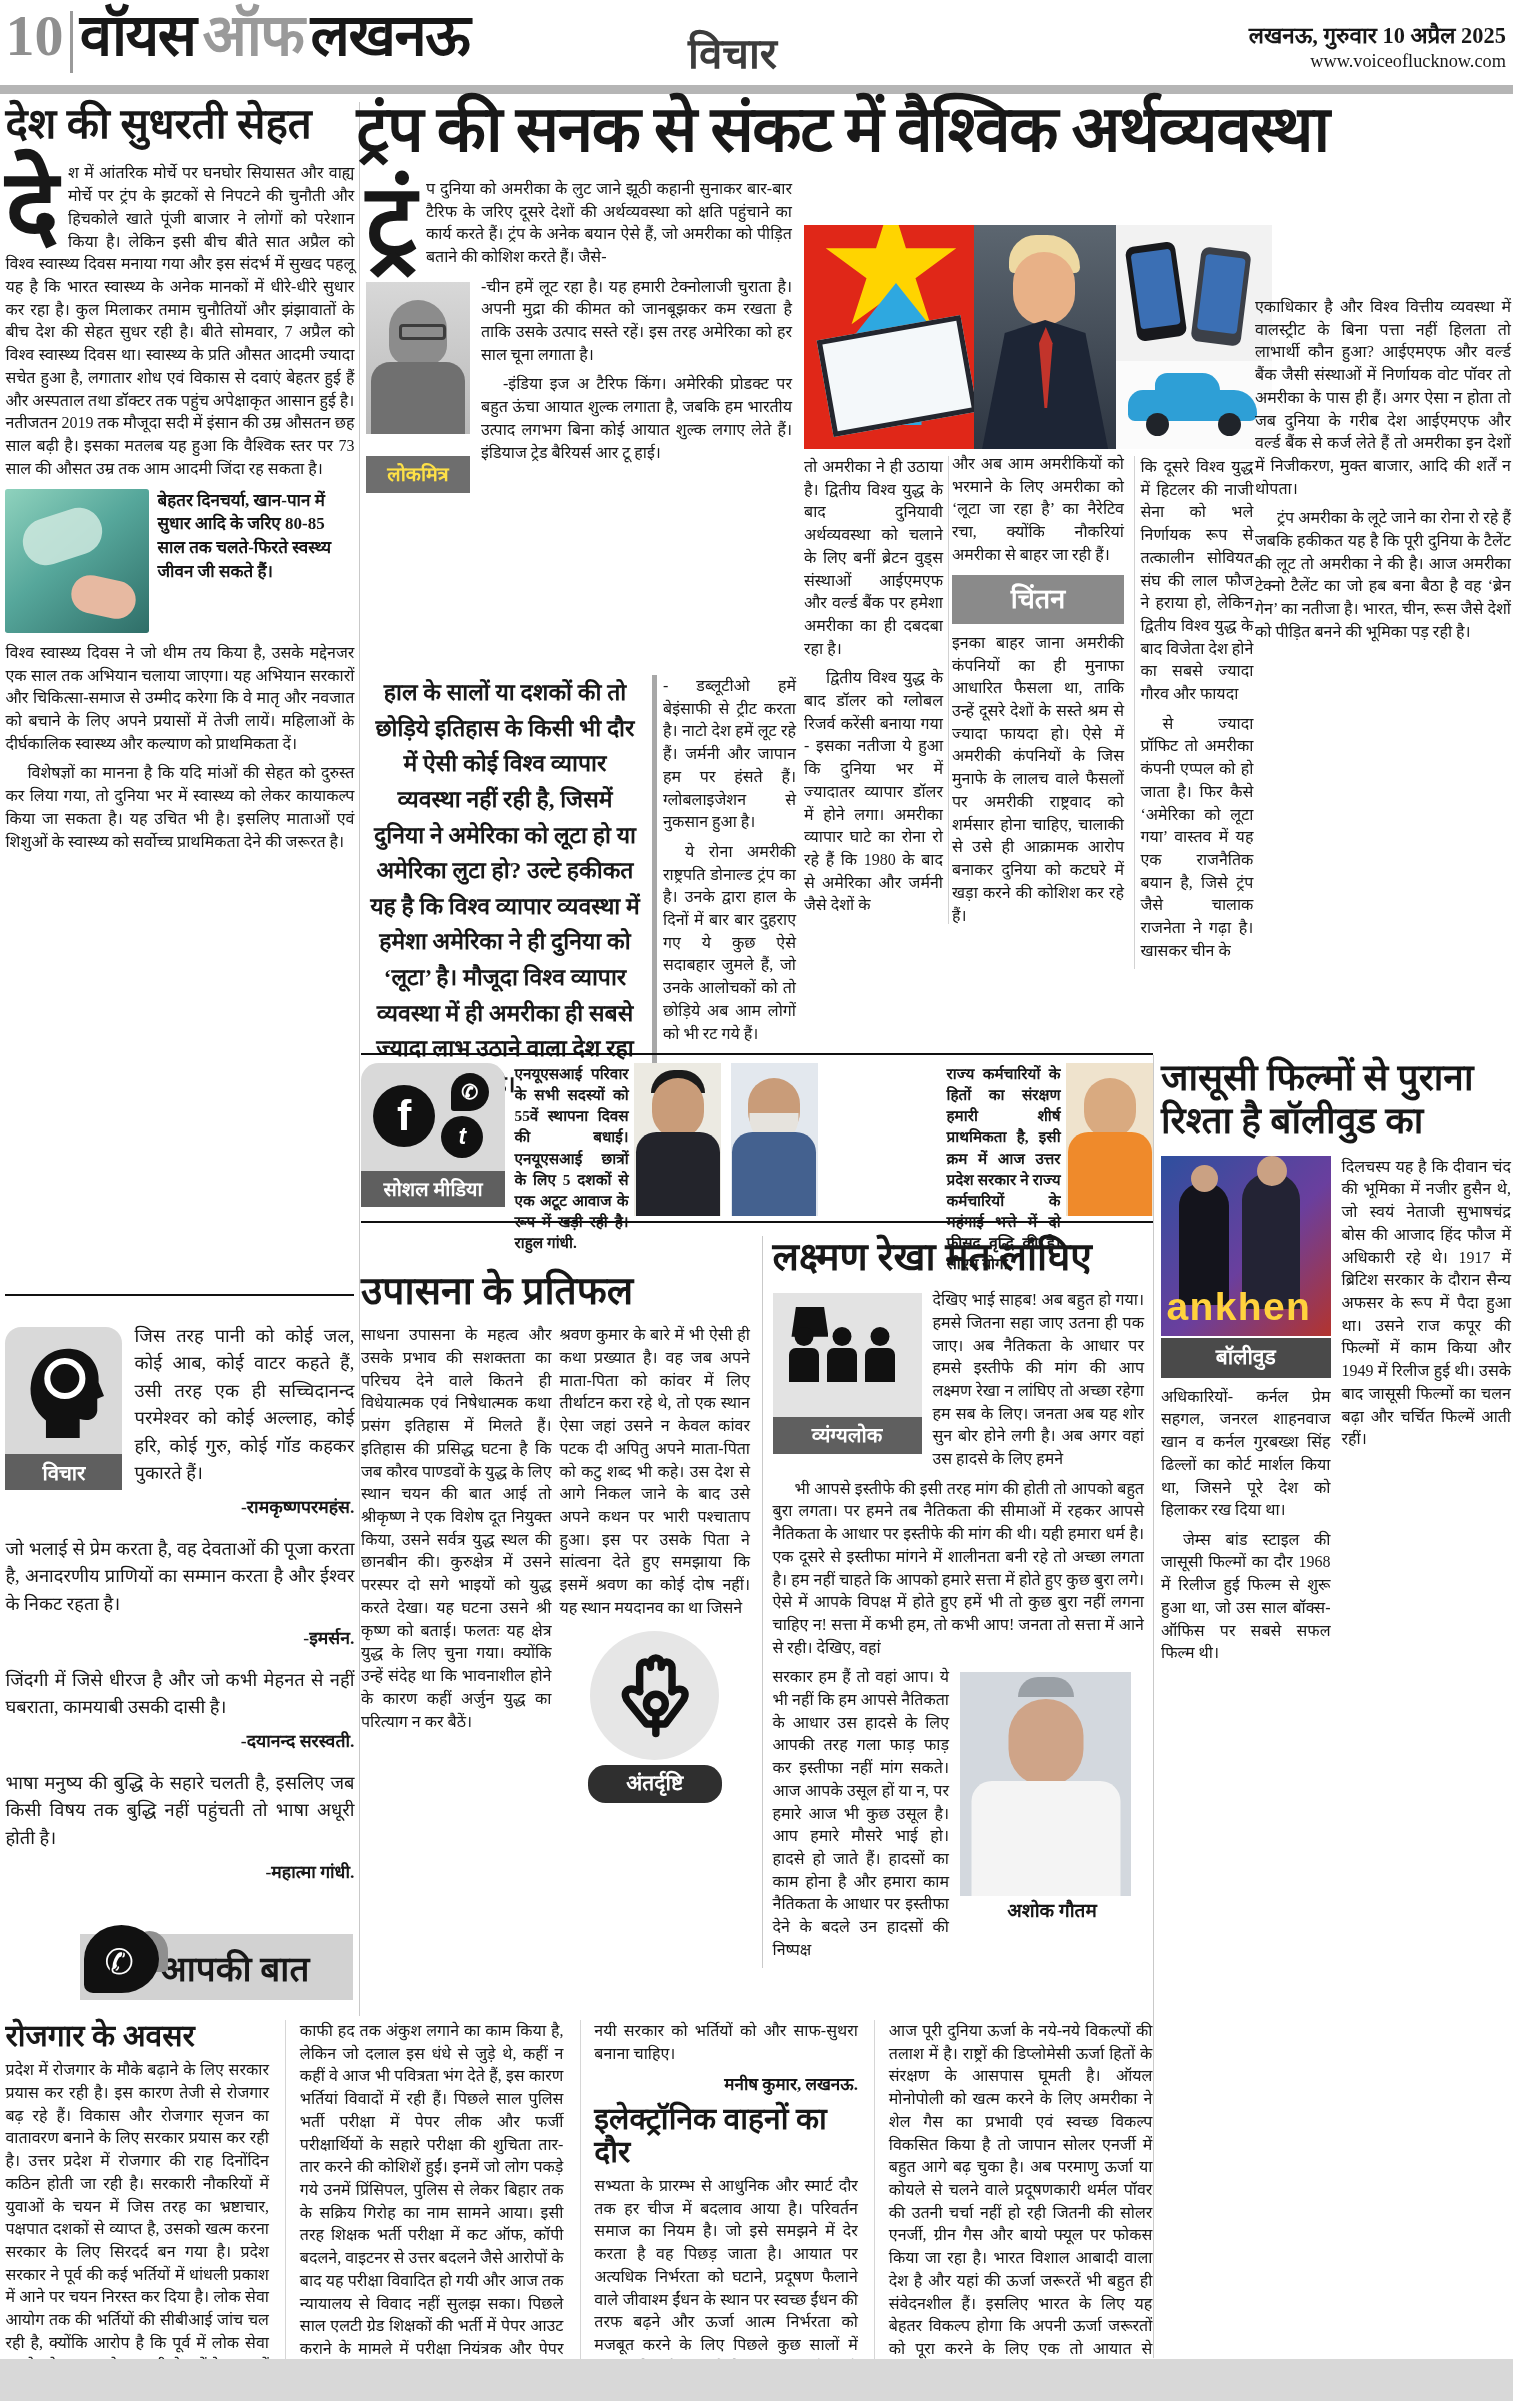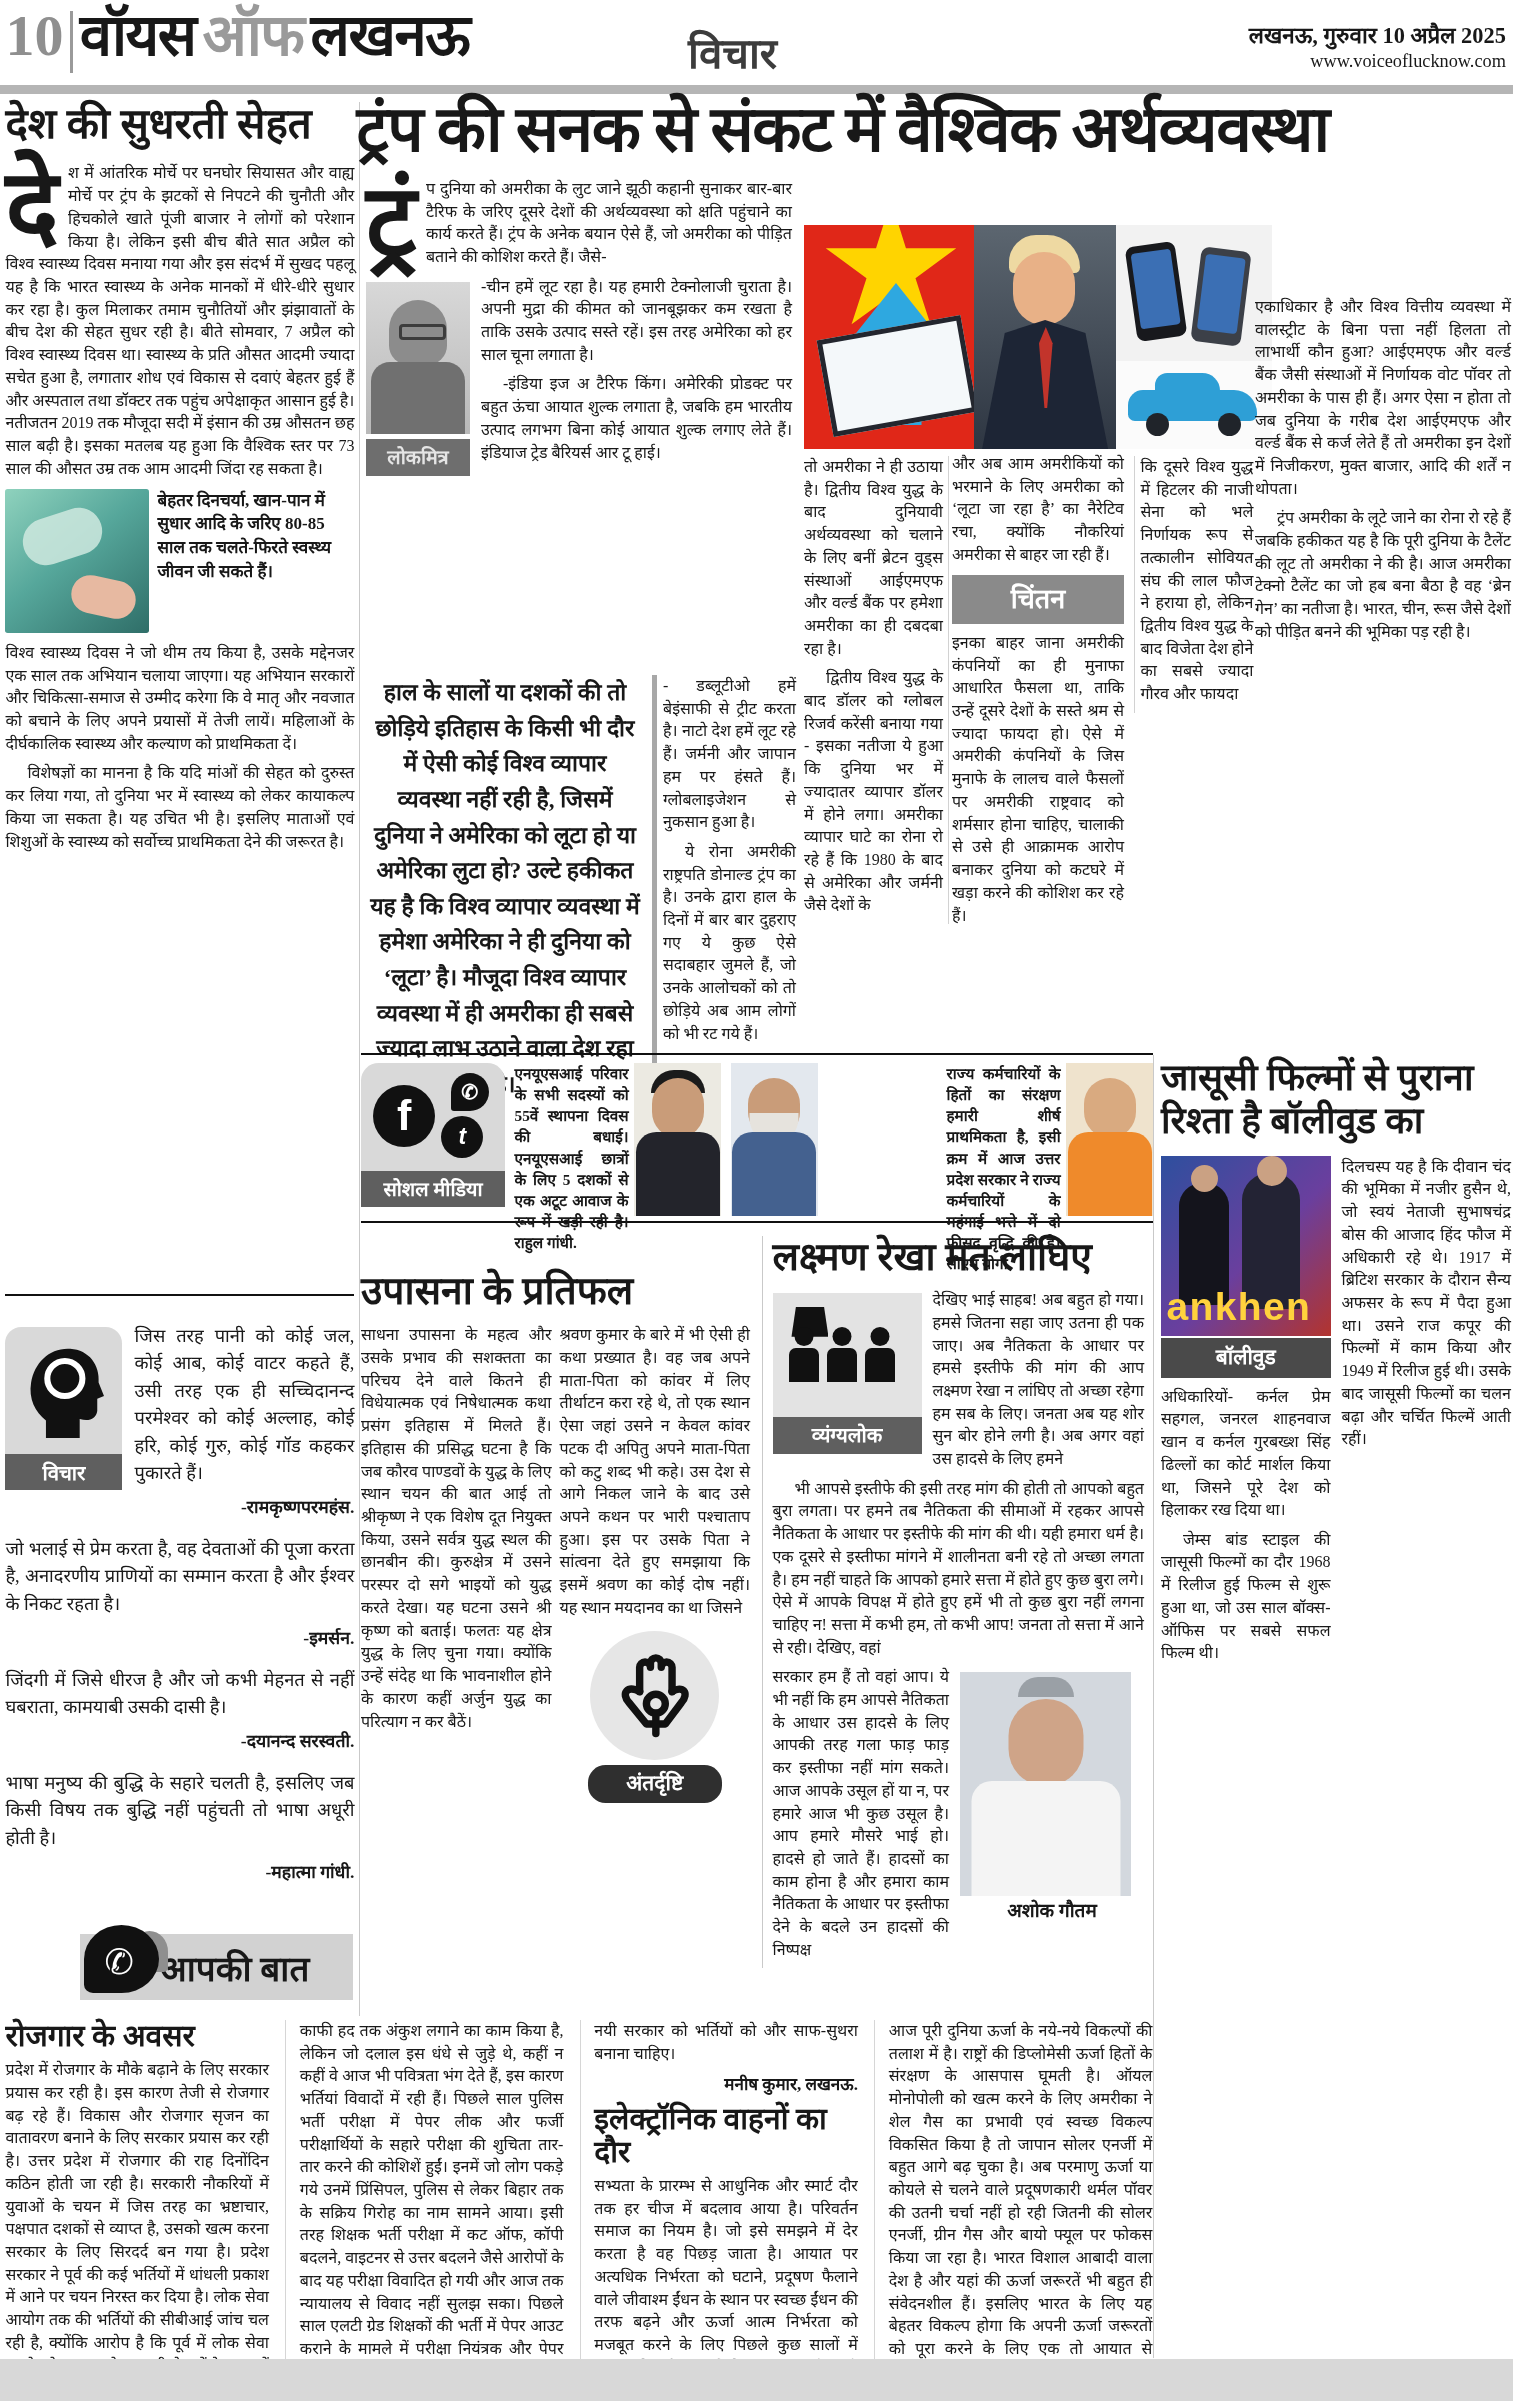--- a/index.html
+++ b/index.html
@@ -45,21 +45,21 @@
   .colB{left:663px;top:675px;width:133px;}
   .colC{left:804px;top:456px;width:139px;border-right:1.4px solid #d2d2d2;padding-right:5.4px;}
   .colD{left:952px;top:453px;width:172px;}
   .colE{left:1134px;top:456px;width:113px;border-left:1.4px solid #d2d2d2;padding-left:5.4px;}
   .colF{left:1255px;top:296px;width:256px;}
   .author-fig{float:left;width:104px;margin:6.8px 11px 4.1px 0;}
   .author-img{width:104px;height:152px;background:linear-gradient(180deg,#d8d8d8,#b9b9b9);position:relative;overflow:hidden;}
   .author-img .head{position:absolute;left:23px;top:17.6px;width:58px;height:65px;background:#8c8c8c;border-radius:30px 30px 20.3px 20.3px;}
   .author-img .body{position:absolute;left:5.4px;top:80px;width:94px;height:75px;background:#707070;border-radius:19px 19px 0 0;}
   .author-img .glasses{position:absolute;left:33px;top:42px;width:41px;height:9.5px;border:3.4px solid #3c3c3c;border-radius:4.1px;}
-  .fig-label{margin-top:5px;background:#6e6e6e;color:#e5e5e5;text-align:center;font-size:19.7px;font-weight:700;padding:4.1px 0;}
+  .fig-label{margin-top:22px;background:#6e6e6e;color:#fde047;text-align:center;font-size:19.7px;font-weight:700;padding:4.1px 0;}
   .pullquote{left:370px;top:675px;width:270px;border-right:5.4px solid #a8a8a8;padding-right:12.2px;
     font-size:23px;font-weight:700;line-height:1.55;text-align:center;}
   .chintan{background:#8a8a8a;color:#fff;font-size:27px;font-weight:800;text-align:center;
     padding:5.4px 0;margin:8.1px 0;}
 
   
   .graphic{left:804px;top:225px;width:468px;height:224px;display:flex;}
   .g-red{width:170px;height:100%;background:#e02718;position:relative;overflow:hidden;}
   .g-star{position:absolute;left:19px;top:-24.4px;width:136px;height:136px;background:#ffd400;
     clip-path:polygon(50% 0%,61% 35%,98% 35%,68% 57%,79% 91%,50% 70%,21% 91%,32% 57%,2% 35%,39% 35%);}
@@ -265,20 +265,21 @@
   </section>
 
   <section class="abs colD body-txt">
     <p>और अब आम अमरीकियों को भरमाने के लिए अमरीका को ‘लूटा जा रहा है’ का नैरेटिव रचा, क्योंकि नौकरियां अमरीका से बाहर जा रही हैं।</p>
     <div class="chintan">चिंतन</div>
     <p>इनका बाहर जाना अमरीकी कंपनियों का ही मुनाफा आधारित फैसला था, ताकि उन्हें दूसरे देशों के सस्ते श्रम से ज्यादा फायदा हो। ऐसे में अमरीकी कंपनियों के जिस मुनाफे के लालच वाले फैसलों पर अमरीकी राष्ट्रवाद को शर्मसार होना चाहिए, चालाकी से उसे ही आक्रामक आरोप बनाकर दुनिया को कटघरे में खड़ा करने की कोशिश कर रहे हैं।</p>
   </section>
 
   <section class="abs colE body-txt">
     <p>कि दूसरे विश्व युद्ध में हिटलर की नाजी सेना को भले निर्णायक रूप से तत्कालीन सोवियत संघ की लाल फौज ने हराया हो, लेकिन द्वितीय विश्व युद्ध के बाद विजेता देश होने का सबसे ज्यादा गौरव और फायदा</p>
+    <p>से ज्यादा प्रॉफिट तो अमरीका कंपनी एप्पल को हो जाता है। फिर कैसे ‘अमेरिका को लूटा गया’ वास्तव में यह एक राजनैतिक बयान है, जिसे ट्रंप जैसे चालाक राजनेता ने गढ़ा है। खासकर चीन के</p>
   </section>
 
   <section class="abs colF body-txt">
     <p>एकाधिकार है और विश्व वित्तीय व्यवस्था में वालस्ट्रीट के बिना पत्ता नहीं हिलता तो लाभार्थी कौन हुआ? आईएमएफ और वर्ल्ड बैंक जैसी संस्थाओं में निर्णायक वोट पॉवर तो अमरीका के पास ही हैं। अगर ऐसा न होता तो जब दुनिया के गरीब देश आईएमएफ और वर्ल्ड बैंक से कर्ज लेते हैं तो अमरीका इन देशों में निजीकरण, मुक्त बाजार, आदि की शर्तें न थोपता।</p>
     <p>ट्रंप अमरीका के लूटे जाने का रोना रो रहे हैं जबकि हकीकत यह है कि पूरी दुनिया के टैलेंट की लूट तो अमरीका ने की है। आज अमरीका टेक्नो टैलेंट का जो हब बना बैठा है वह ‘ब्रेन गेन’ का नतीजा है। भारत, चीन, रूस जैसे देशों को पीड़ित बनने की भूमिका पड़ रही है।</p>
   </section>
 
   <section class="abs social">
     <div class="sm-box">
       <div class="sm-icons">

